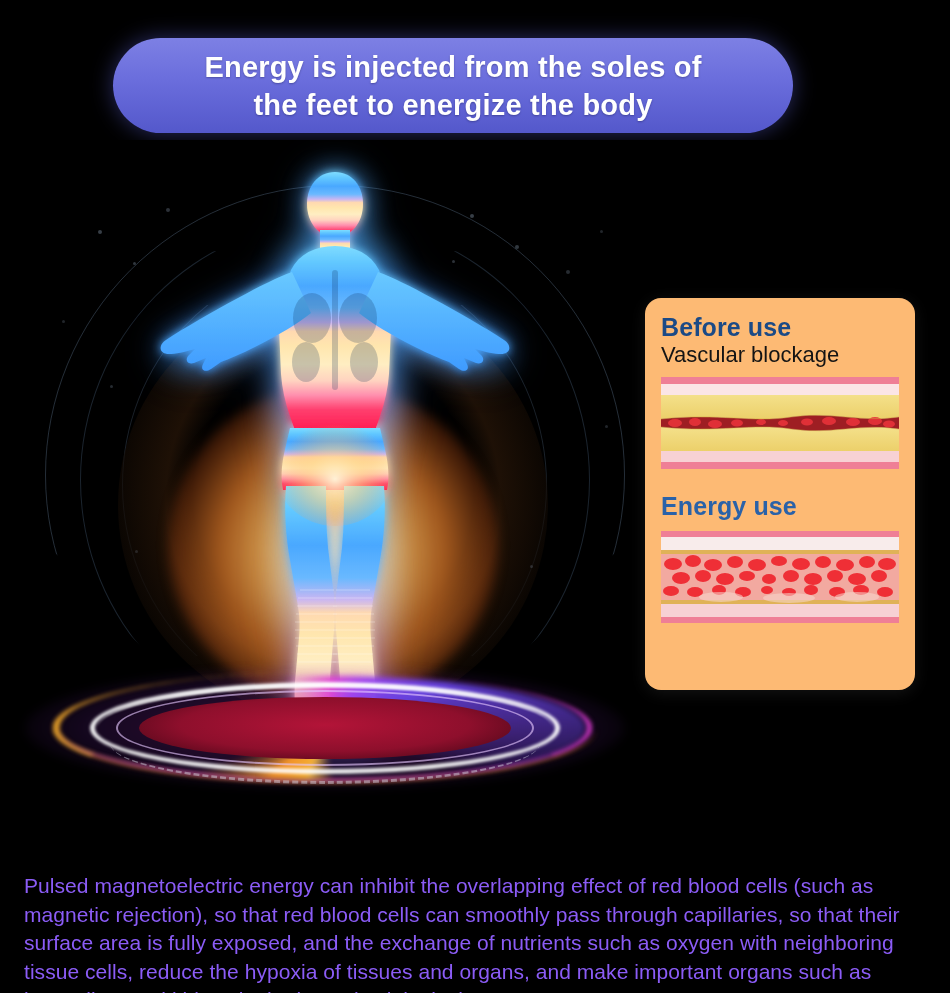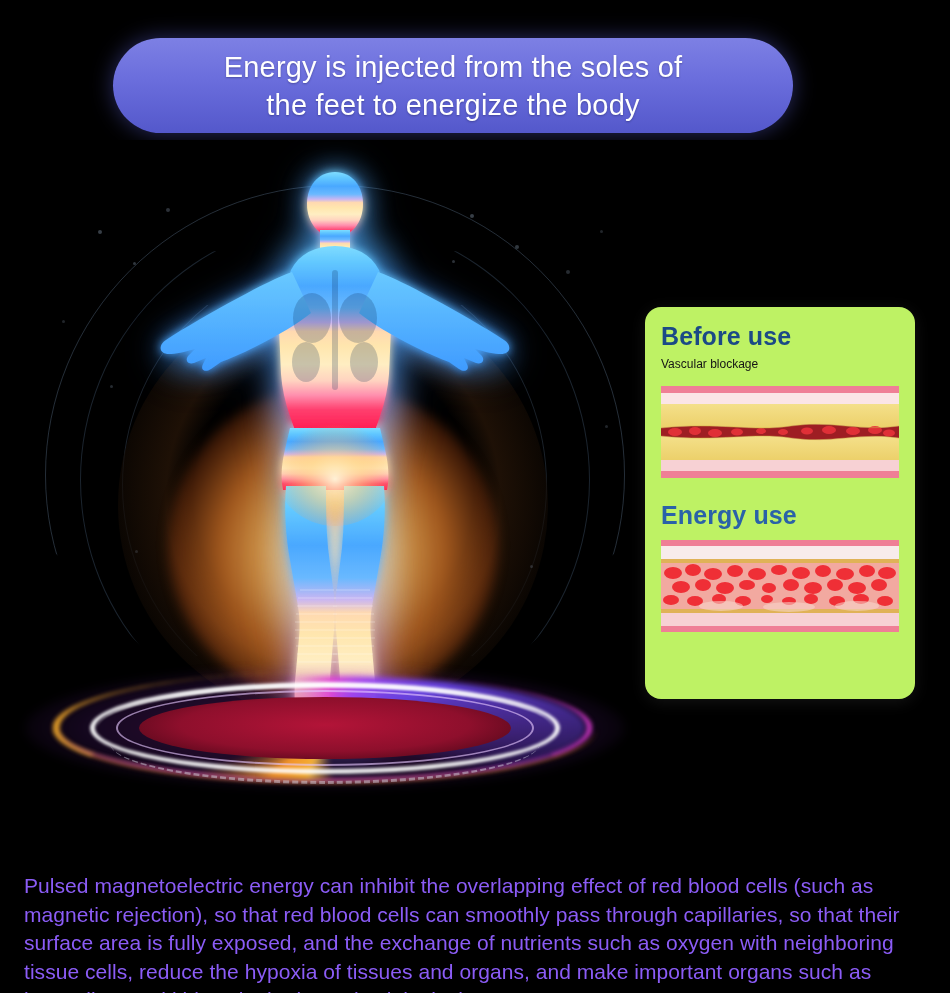--- a/index.html
+++ b/index.html
@@ -12,21 +12,21 @@
 
   
   #title-banner{
     position:absolute; left:113px; top:38px; width:680px; height:95px;
     border-radius:48px;
     background:linear-gradient(180deg,#7d80e4 0%,#6a6ddc 45%,#5458cb 100%);
     display:flex; align-items:center; justify-content:center;
     box-shadow:0 0 22px rgba(95,100,220,.45);
   }
   #title-banner .txt{
-    color:#fff; font-weight:normal; font-size:29px; line-height:38px;
+    color:#fff; font-weight:bold; font-size:29px; line-height:38px;
     text-align:center; letter-spacing:.2px;
     text-shadow:0 1px 2px rgba(20,20,60,.35);
     white-space:pre-line;
   }
 
   
   #hero-stage{
     position:absolute; left:0; top:140px; width:950px; height:680px;
     background:#000; overflow:hidden;
   }
@@ -109,30 +109,30 @@
   #pr-yellow-l{ width:545px; height:112px;
       border-left:7px solid rgba(255,178,44,.85);
       border-bottom:5px solid rgba(255,150,36,.5);
       box-sizing:border-box; filter:blur(2px); }
   #pr-tick{ width:430px; height:82px; top:62%;
       border-bottom:3px dashed rgba(220,225,235,.45);
       box-sizing:border-box; }
 
   
   #compare-card{
-    position:absolute; left:645px; top:307px; width:270px; height:392px;
-    background:#bef264; border-radius:16px; overflow:hidden;
+    position:absolute; left:645px; top:298px; width:270px; height:392px;
+    background:#fdba74; border-radius:16px; overflow:hidden;
     box-shadow:0 3px 16px rgba(255,255,255,.08);
     padding:14px 16px;
   }
   .cmp-head{ font-size:25px; font-weight:bold; line-height:30px;
              letter-spacing:.1px; }
   #before-head{ color:#1b4a86; }
   #after-head{ color:#2a62a8; }
-  .cmp-sub{ font-size:12px; color:#141414; line-height:24px; margin-top:1px; }
+  .cmp-sub{ font-size:22px; color:#141414; line-height:24px; margin-top:1px; }
   .vessel{ margin-top:10px; width:238px; height:92px; position:relative;
            overflow:hidden; }
 
   
   #bottom-text{
     position:absolute; left:24px; top:828px; width:906px;
     color:#8b5cf6; font-size:21px; line-height:28.5px; letter-spacing:.05px;margin-top:44px;
   }
 </style>
 </head>

